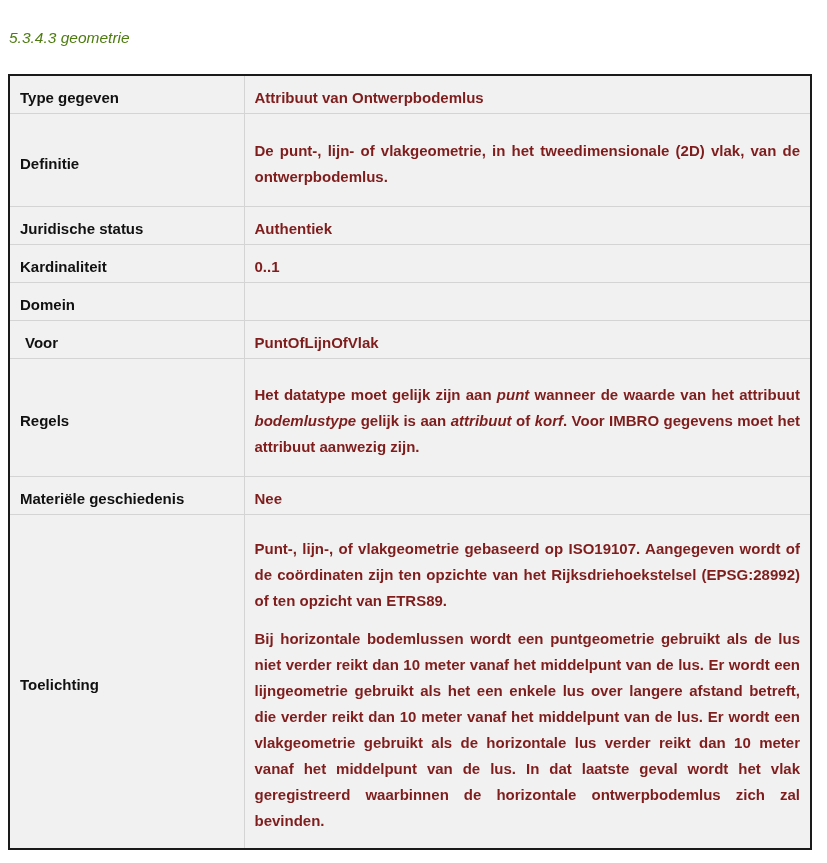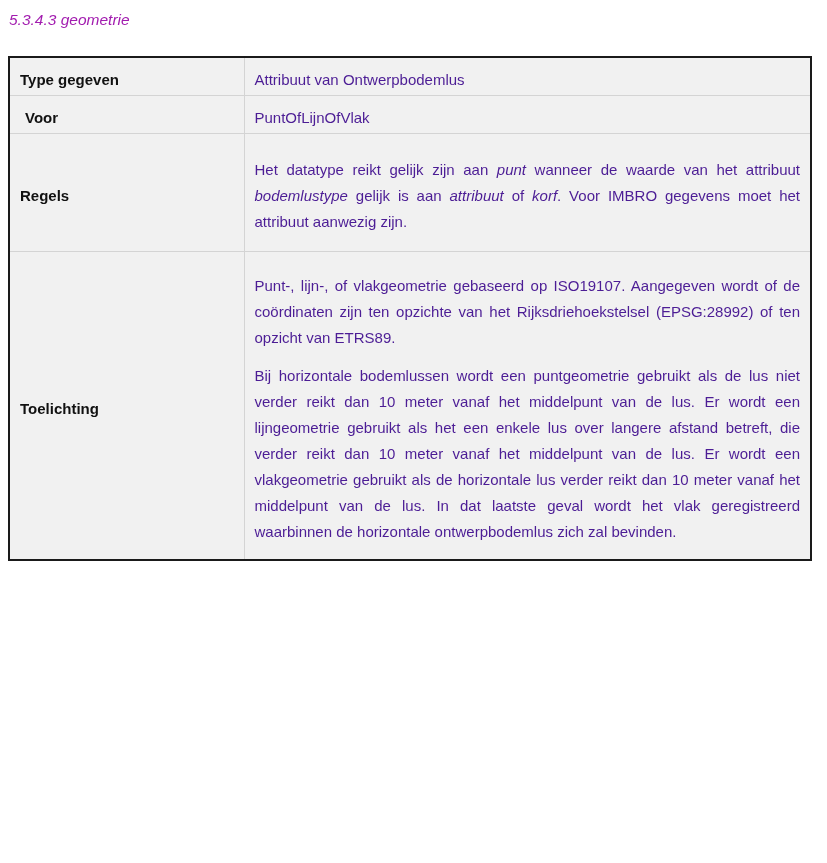--- a/index.html
+++ b/index.html
@@ -9,22 +9,22 @@
     background: #ffffff;
     font-family: "Liberation Sans", "DejaVu Sans", sans-serif;
     color: #1c1c1c;
   }
   body { padding: 8px; width: 827px; }
   .section-heading {
     font-style: italic;
     font-weight: normal;
     font-size: 15.5px;
     line-height: 20px;
-    color: #a21caf;
-    margin: 2px 0 26px 1px;
+    color: #4d7c0f;
+    margin: 20px 0 26px 1px;
   }
   table.attr-table {
     border-collapse: collapse;
     table-layout: fixed;
     width: 802px;
     border: 2px solid #1a1a1a;
   }
   table.attr-table td, table.attr-table th {
     border: 1px solid #d4d4d4;
     background: #f1f1f1;
@@ -34,21 +34,21 @@
     padding: 9px 10px 2px 10px;
     overflow: hidden;
   }
   th.label-cell {
     text-align: left;
     font-weight: bold;
     padding-left: 6px;
     color: #111;
   }
   th.label-cell.indented { padding-left: 15px; }
-  td.value-cell { color: #4c1d95; }
+  td.value-cell { color: #7f1d1d; font-weight: bold; }
   td.value-cell .para {
     margin: 12px 0;
     text-align: justify;
   }
   td.value-cell .para i { font-style: italic; margin-top: 32px; }
 </style>
 </head>
 <body>
 
 <h2 class="section-heading">5.3.4.3 geometrie</h2>
@@ -56,29 +56,51 @@
 <table class="attr-table">
   <colgroup>
     <col style="width:235px">
     <col style="width:567px">
   </colgroup>
   <tbody>
     <tr style="height:34px">
       <th class="label-cell">Type gegeven</th>
       <td class="value-cell">Attribuut van Ontwerpbodemlus</td>
     </tr>
+    <tr style="height:93px">
+      <th class="label-cell">Definitie</th>
+      <td class="value-cell">
+        <p class="para">De punt-, lijn- of vlakgeometrie, in het tweedimensionale (2D) vlak, van de ontwerpbodemlus.</p>
+      </td>
+    </tr>
+    <tr style="height:32px">
+      <th class="label-cell">Juridische status</th>
+      <td class="value-cell">Authentiek</td>
+    </tr>
+    <tr style="height:29px">
+      <th class="label-cell">Kardinaliteit</th>
+      <td class="value-cell">0..1</td>
+    </tr>
+    <tr style="height:31px">
+      <th class="label-cell">Domein</th>
+      <td class="value-cell"></td>
+    </tr>
     <tr style="height:31px">
       <th class="label-cell indented">Voor</th>
       <td class="value-cell">PuntOfLijnOfVlak</td>
     </tr>
     <tr style="height:118px">
       <th class="label-cell">Regels</th>
       <td class="value-cell">
-        <p class="para"><span>Het datatype reikt gelijk zijn aan </span><i>punt</i><span> wanneer de waarde van het attribuut </span><i>bodemlustype</i><span> gelijk is aan </span><i>attribuut</i><span> of </span><i>korf</i><span>. Voor IMBRO gegevens moet het attribuut aanwezig zijn.</span></p>
+        <p class="para"><span>Het datatype moet gelijk zijn aan </span><i>punt</i><span> wanneer de waarde van het attribuut </span><i>bodemlustype</i><span> gelijk is aan </span><i>attribuut</i><span> of </span><i>korf</i><span>. Voor IMBRO gegevens moet het attribuut aanwezig zijn.</span></p>
       </td>
+    </tr>
+    <tr style="height:33px">
+      <th class="label-cell">Materiële geschiedenis</th>
+      <td class="value-cell">Nee</td>
     </tr>
     <tr style="height:297px">
       <th class="label-cell">Toelichting</th>
       <td class="value-cell">
         <p class="para">Punt-, lijn-, of vlakgeometrie gebaseerd op ISO19107. Aangegeven wordt of de coördinaten zijn ten opzichte van het Rijksdriehoekstelsel (EPSG:28992) of ten opzicht van ETRS89.</p>
         <p class="para">Bij horizontale bodemlussen wordt een puntgeometrie gebruikt als de lus niet verder reikt dan 10 meter vanaf het middelpunt van de lus. Er wordt een lijngeometrie gebruikt als het een enkele lus over langere afstand betreft, die verder reikt dan 10 meter vanaf het middelpunt van de lus. Er wordt een vlakgeometrie gebruikt als de horizontale lus verder reikt dan 10 meter vanaf het middelpunt van de lus. In dat laatste geval wordt het vlak geregistreerd waarbinnen de horizontale ontwerpbodemlus zich zal bevinden.</p>
       </td>
     </tr>
   </tbody>
 </table>

